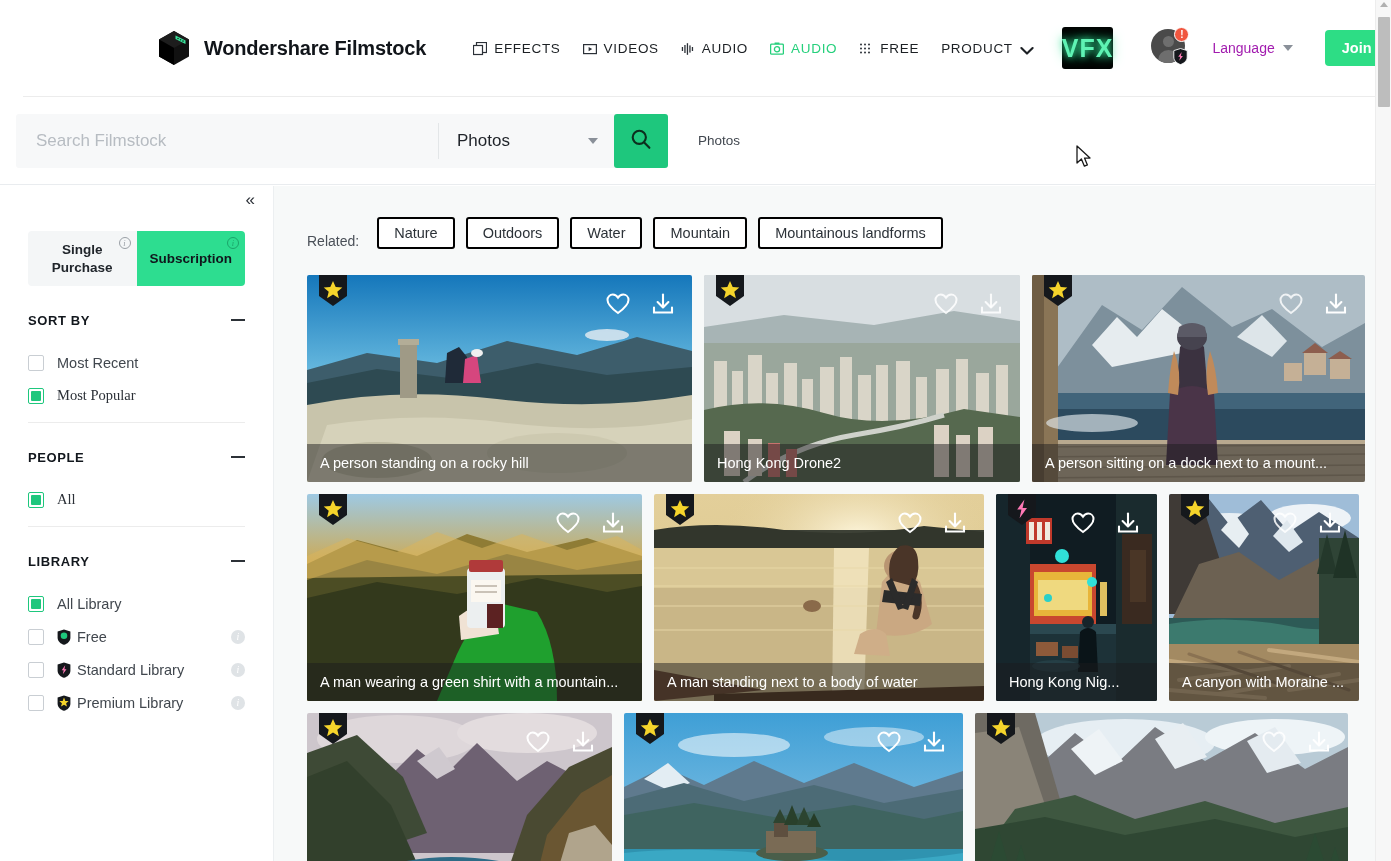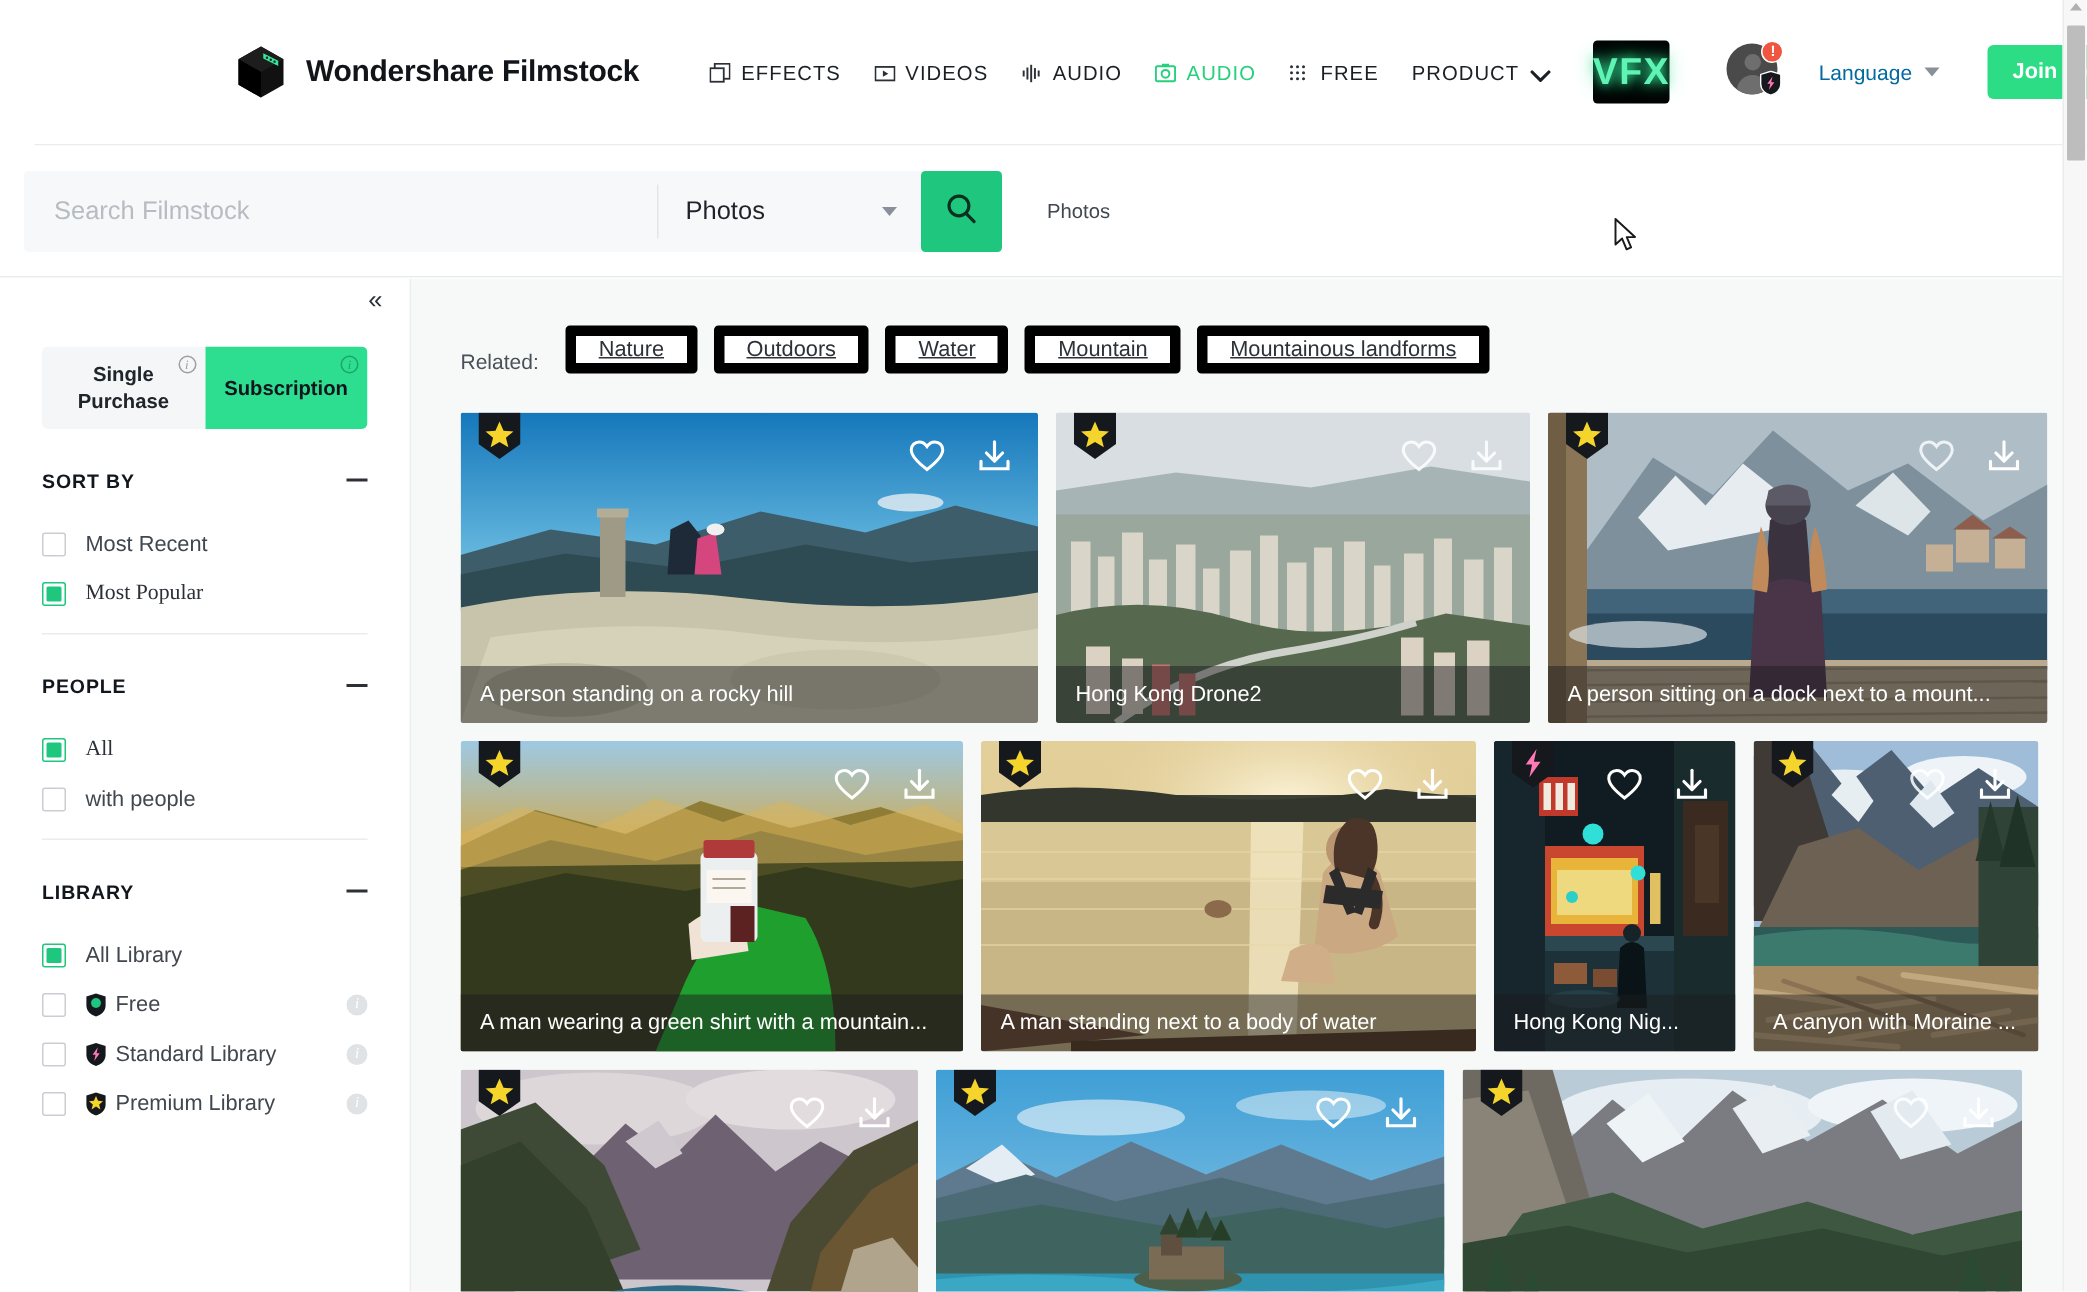--- a/index.html
+++ b/index.html
@@ -57,21 +57,21 @@
   .badge-alert {
     position: absolute; top: -2px; right: -4px; width: 15px; height: 15px;
     border-radius: 50%; background: #f0563f; color: #fff; font-size: 10px;
     font-weight: bold; display: flex; align-items: center; justify-content: center;
     border: 1.5px solid #fff;
   }
   .badge-shield-sm { position: absolute; bottom: -2px; right: -3px; }
 
   .lang {
     display: flex; align-items: center; gap: 8px; margin-left: 27px;
-    font-size: 14px; color: #0369a1; cursor: pointer;
+    font-size: 14px; color: #a21caf; cursor: pointer;
   }
   .join-btn {
     margin-left: 32px; background: #2ddd85; color: #ffffff;
     font-size: 14.5px; font-weight: bold; border: none; border-radius: 4px;
     padding: 10px 17px; cursor: pointer; white-space: nowrap;
   }
 
   
   .searchbar {
     position: absolute; top: 97px; left: 0; width: 1375px; height: 88px;
@@ -168,25 +168,24 @@
   }
 
   
   .main {
     position: absolute; top: 186px; left: 274px; width: 1101px; height: 675px;
     background: #f7f9f9; overflow: hidden;
   }
   .related-bar { display: flex; align-items: flex-end; padding: 31px 0 0 33px; }
   .related-label { font-size: 14px; color: #4a5058; margin-right: 18px; }
   .tag {
-    height: 32px; padding: 0 15px; border: 7px solid #000000; border-radius: 3px;
+    height: 32px; padding: 0 15px; border: 2px solid #000000; border-radius: 3px;
     background: #ffffff; font-size: 14.5px; color: #2c3238;
     display: flex; align-items: center; margin-right: 11px; cursor: pointer;
     white-space: nowrap;
-    text-decoration: underline;
   }
 
   .grid { padding: 26px 0 0 33px; }
   .grid-row { display: flex; gap: 12px; margin-bottom: 12px; }
   .card {
     position: relative; height: 207px; border-radius: 2px; overflow: hidden;
     cursor: pointer; flex-shrink: 0;
   }
   .card-img { position: absolute; inset: 0; }
   .shield {
@@ -389,24 +388,20 @@
     </div>
 
     <div class="filter-group">
       <div class="filter-head">
         <span class="filter-title">PEOPLE</span>
         <span class="minus"></span>
       </div>
       <div class="opt-row">
         <span class="cbox checked"></span>
         <span class="opt-label dark">All</span>
-      </div>
-      <div class="opt-row">
-        <span class="cbox"></span>
-        <span class="opt-label">with people</span>
       </div>
       <div class="hr"></div>
     </div>
 
     <div class="filter-group">
       <div class="filter-head">
         <span class="filter-title">LIBRARY</span>
         <span class="minus"></span>
       </div>
 

